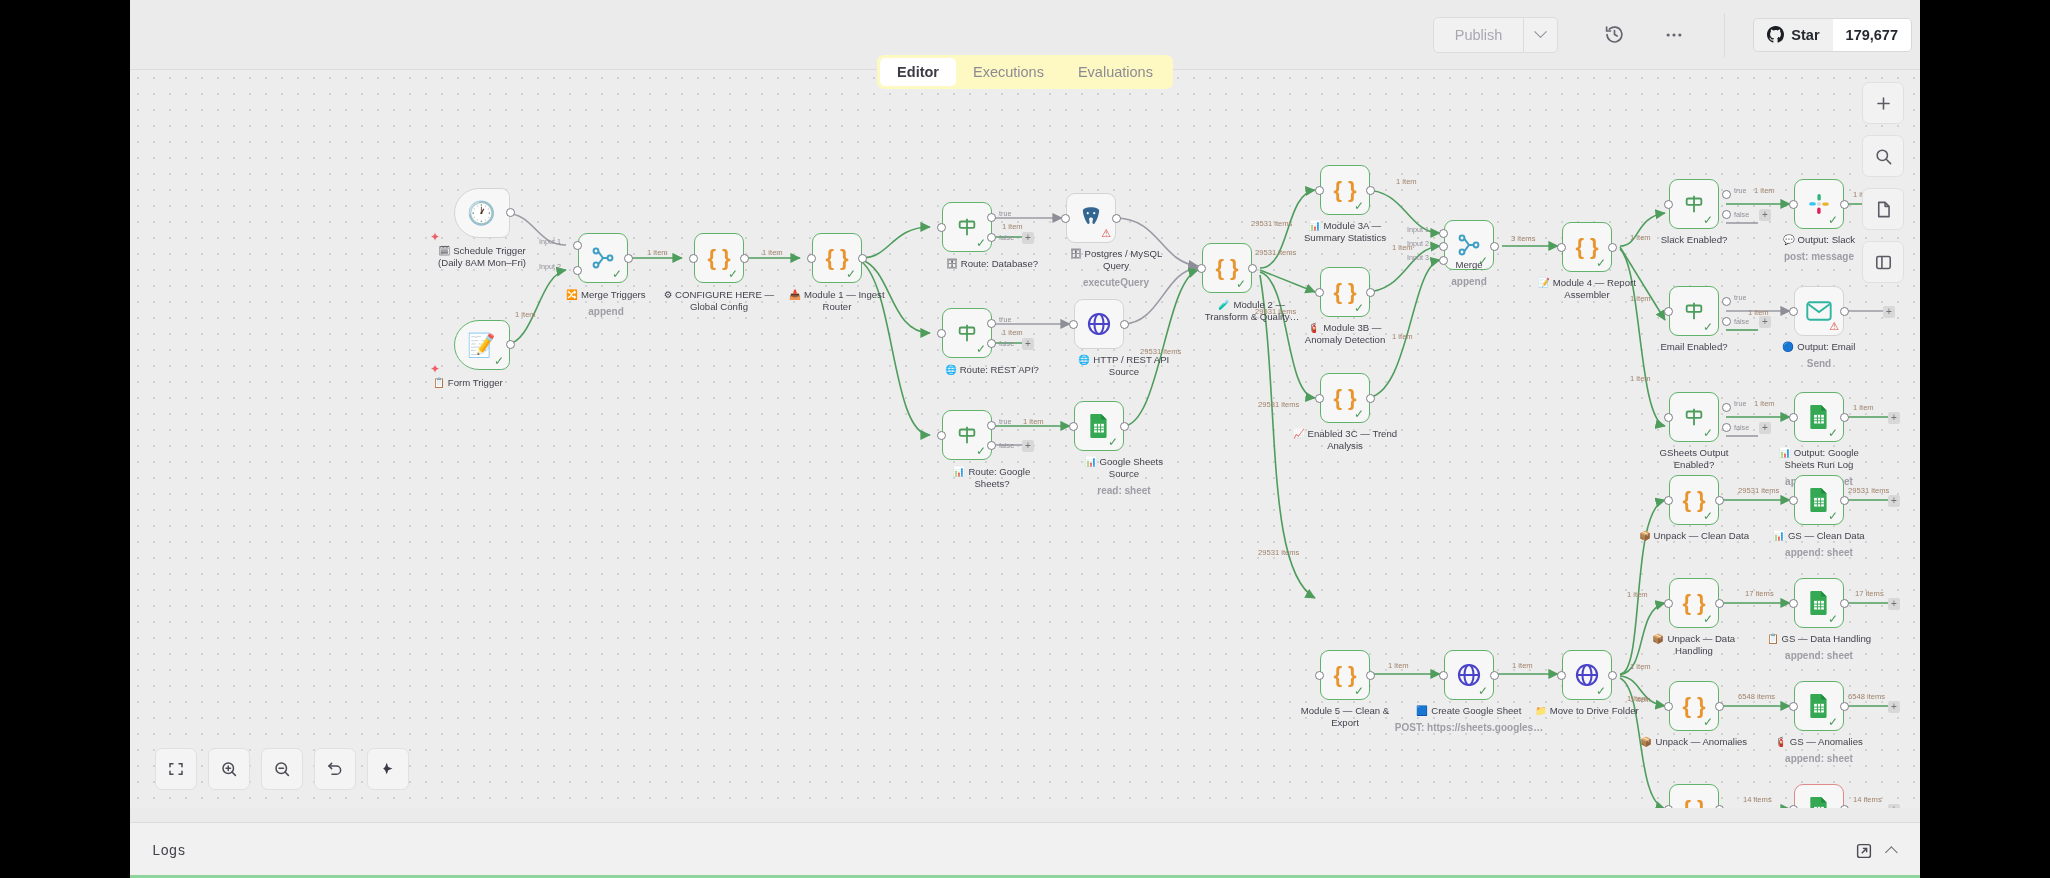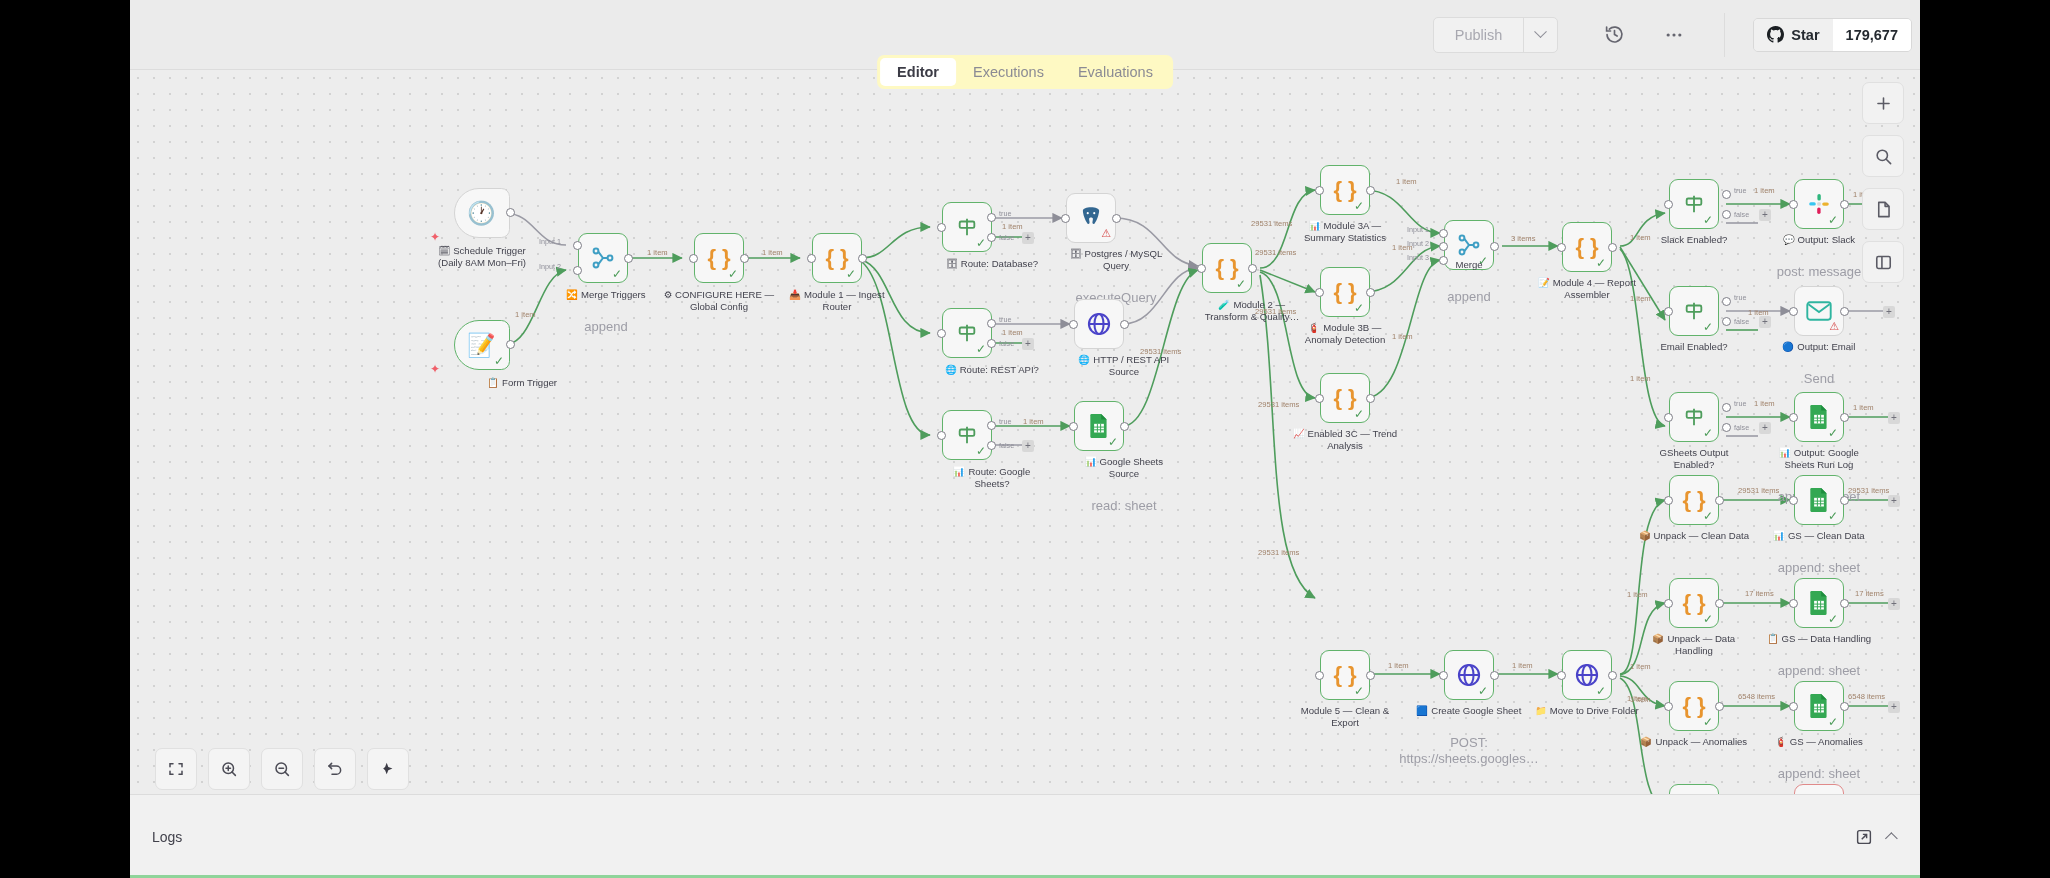--- a/index.html
+++ b/index.html
@@ -55,21 +55,21 @@
   .node.plain { border-color:#d4d4d4; }
   .node.err { border-color:#e08a8a; }
   .node.trig { border-radius:26px 9px 9px 26px; }
   .node .tick { position:absolute; right:5px; bottom:2px; color:#4d9c59; font-size:12px; line-height:1; }
   .node .warn { position:absolute; right:4px; bottom:3px; color:#d64b4b; font-size:11px; line-height:1; }
   .glyph { font-size:23px; line-height:1; }
   .glyph.code { color:#e8952f; font-weight:700; font-size:22px; }
 
   .nlabel { position:absolute; text-align:center; width:150px; font-size:9.6px; color:#43434e;
             line-height:1.25; font-weight:500; }
-  .nsub { display:block; color:#9d9da6; font-weight:400; font-size:13px; margin-top:18px; }
+  .nsub { display:block; color:#9d9da6; font-weight:700; font-size:10px; margin-top:5px; }
 
   .port { position:absolute; width:9px; height:9px; border-radius:50%; background:#fff;
           border:1.5px solid #7d7d86; }
   .plusport { position:absolute; width:12px; height:12px; border-radius:2px; background:#d8d8d8;
           color:#70707a; font-size:10px; line-height:11px; text-align:center; }
   .elabel { position:absolute; font-size:7.6px; color:#a0826a; white-space:nowrap; }
   .plabel { position:absolute; font-size:7.2px; color:#8f8f99; white-space:nowrap; }
   .spark { position:absolute; color:#f0606a; font-size:12px; }
 
   
@@ -90,22 +90,22 @@
   @keyframes sp { to { transform:rotate(360deg); } }
   .exec-l1 { font-size:15px; font-weight:600; line-height:1.25; }
   .exec-l2 { font-size:13px; opacity:.95; line-height:1.25; }
   .execcaret { width:36px; height:50px; border-left:1px solid rgba(255,255,255,.4);
                display:flex; align-items:center; justify-content:center; }
   .stopbtn { width:44px; height:50px; border:1px solid #dcdcdc; border-radius:7px; background:#f4f4f4;
              display:flex; align-items:center; justify-content:center; cursor:pointer; }
   .stopsq { width:15px; height:17px; border:1.8px solid #5c5c66; border-radius:2.5px; }
 
   
-  .logs { position:absolute; left:0; bottom:0; width:100%; height:84px; background:#f1f1f1;
-          border-top:1px solid #dcdcdc; display:flex; align-items:center; padding:0 22px; }
+  .logs { position:absolute; left:0; bottom:0; width:100%; height:56px; background:#f1f1f1;
+          border-top:1px solid #dcdcdc; display:flex; align-items:center; padding:0 22px;font-family:Liberation Mono, monospace; }
   .logs-label { font-size:14px; color:#41414b; }
   .logs-right { margin-left:auto; display:flex; align-items:center; gap:16px; }
   .logs-progress { position:absolute; left:0; bottom:0; width:100%; height:3px; background:#8fd49a; }
   .caret-u { width:9px; height:9px; border-left:1.6px solid #6e6e78; border-top:1.6px solid #6e6e78;
              transform:rotate(45deg) translateY(3px); }
 </style>
 </head>
 <body>
 
 <div id="app">
@@ -250,21 +250,21 @@
       <span>Schedule Trigger</span><br>
       <span>(Daily 8AM Mon–Fri)</span>
     </div>
 
     <span class="spark" style="left:300px;top:292px;">✦</span>
     <div class="node trig" style="left:324px;top:250px;width:56px;height:50px;">
       <span class="glyph" style="color:#2f9e8f;">📝</span>
       <span class="tick">✓</span>
     </div>
     <div class="port" style="left:376px;top:270px;"></div>
-    <div class="nlabel" style="left:277px;top:307px;text-align:right;">
+    <div class="nlabel" style="left:263px;top:307px;">
       <span>📋</span>
       <span>Form Trigger</span>
     </div>
 
     <div class="node" style="left:448px;top:163px;">
       <svg width="24" height="22" viewBox="0 0 24 22" fill="none" stroke="#3f9fc4" stroke-width="2">
         <circle cx="5" cy="4" r="2.4"></circle>
           <circle cx="5" cy="18" r="2.4"></circle>
           <circle cx="19" cy="11" r="2.4"></circle>
         <path d="M7.4 4.8 L12 11 L16.6 11"></path>

